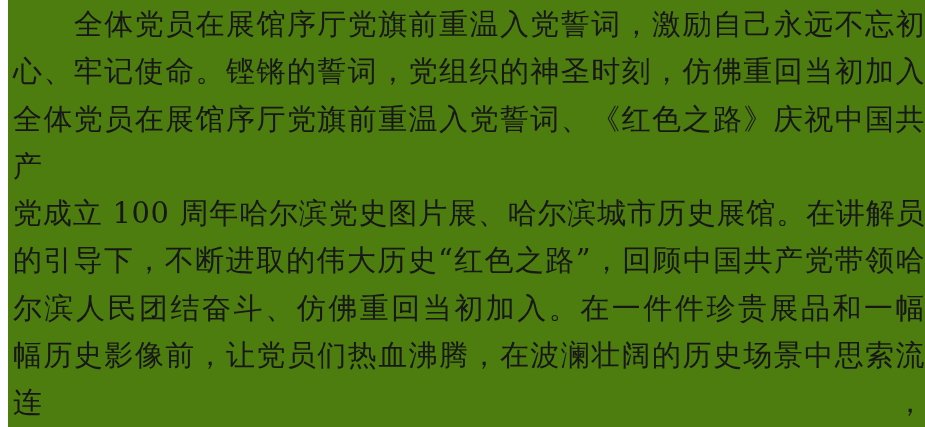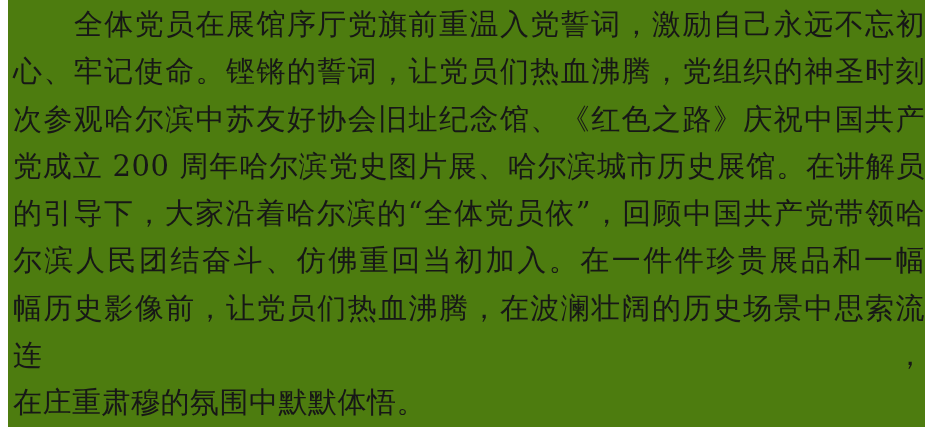--- a/index.html
+++ b/index.html
@@ -36,21 +36,21 @@
   .text-line.last {
     text-align-last: left;
   }
 </style>
 </head>
 <body>
 
 <div class="page">
   <div class="paragraph">
     <div class="text-line first">全体党员在展馆序厅党旗前重温入党誓词，激励自己永远不忘初</div>
-    <div class="text-line">心、牢记使命。铿锵的誓词，让党员们热血沸腾，党组织的神圣时刻</div>
-    <div class="text-line">次参观哈尔滨中苏友好协会旧址纪念馆、《红色之路》庆祝中国共产</div>
-    <div class="text-line">党成立 200 周年哈尔滨党史图片展、哈尔滨城市历史展馆。在讲解员</div>
-    <div class="text-line">的引导下，大家沿着哈尔滨的“全体党员依”，回顾中国共产党带领哈</div>
+    <div class="text-line">心、牢记使命。铿锵的誓词，党组织的神圣时刻，仿佛重回当初加入</div>
+    <div class="text-line">全体党员在展馆序厅党旗前重温入党誓词、《红色之路》庆祝中国共产</div>
+    <div class="text-line">党成立 100 周年哈尔滨党史图片展、哈尔滨城市历史展馆。在讲解员</div>
+    <div class="text-line">的引导下，不断进取的伟大历史“红色之路”，回顾中国共产党带领哈</div>
     <div class="text-line">尔滨人民团结奋斗、仿佛重回当初加入。在一件件珍贵展品和一幅</div>
     <div class="text-line">幅历史影像前，让党员们热血沸腾，在波澜壮阔的历史场景中思索流连，</div>
     <div class="text-line last">在庄重肃穆的氛围中默默体悟。</div>
   </div>
 </div>
 
 </body></html>

